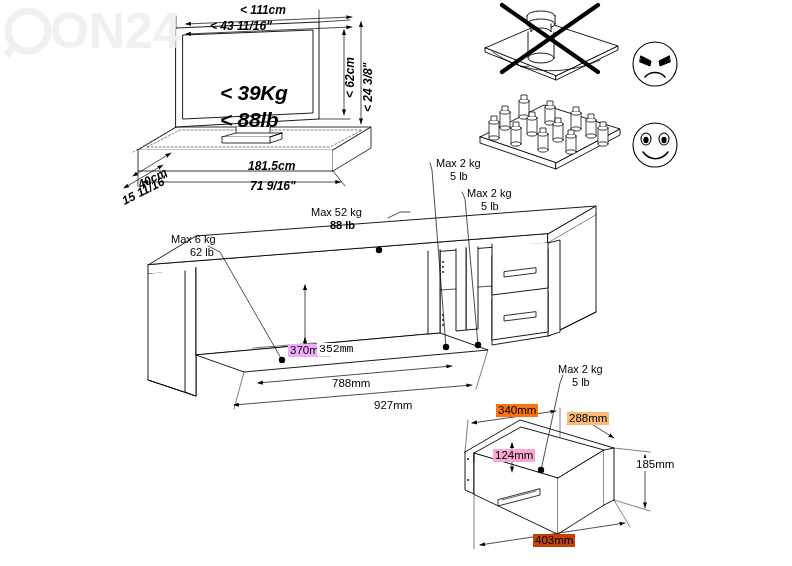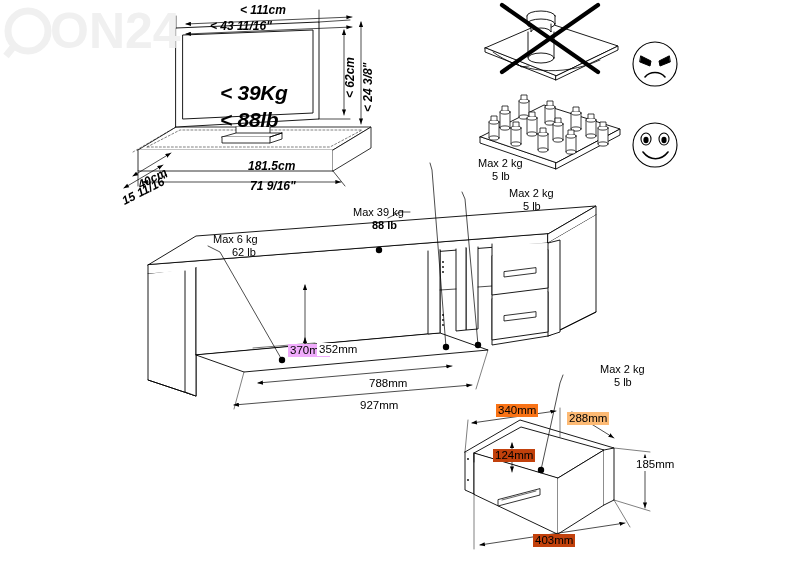--- a/index.html
+++ b/index.html
@@ -18,21 +18,21 @@
   #page svg{ position:absolute; left:0; top:0; }
   .lbl{
     position:absolute;
     font-family:"Liberation Sans", sans-serif;
     font-size:11px;
     line-height:12.5px;
     color:#000;
     white-space:pre;
     letter-spacing:0px;
   }
-  .lbl.c{ text-align:center;margin-left:42px; }
+  .lbl.c{ text-align:center; }
   .lbl.dim{ font-size:11.5px; }
   .lbl.tvbig{
     font-size:21px;
     font-style:italic;
     font-weight:bold;
     letter-spacing:-0.3px;
     margin-top:32px;
   }
   .lbl.tvdim{
     font-size:12px;
@@ -379,43 +379,43 @@
 
   <div class="lbl tvdim rot90" style="left:344px; top:98px;">&lt; 62cm</div>
   <div class="lbl tvdim rot90" style="left:362px; top:112px;">&lt; 24 3/8"</div>
 
   <div class="lbl tvdim" style="left:248px; top:160px;">181.5cm</div>
   <div class="lbl tvdim" style="left:250px; top:180px;">71 9/16"</div>
 
   <div class="lbl tvdim rotdepth" style="left:136px; top:180px;">40cm</div>
   <div class="lbl tvdim rotdepth" style="left:120px; top:196px;">15 11/16"</div>
 
-  <div class="lbl c" style="left:311px; top:206px;">Max 39 kg</div>
+  <div class="lbl c" style="left:311px; top:206px;">Max 52 kg</div>
   <div class="lbl c" style="left:330px; top:219px;font-weight:bold;">88 lb</div>
 
   <div class="lbl c" style="left:171px; top:233px;">Max 6 kg</div>
   <div class="lbl c" style="left:190px; top:246px;">62 lb</div>
 
   <div class="lbl c" style="left:436px; top:157px;">Max 2 kg</div>
   <div class="lbl c" style="left:450px; top:170px;">5 lb</div>
 
   <div class="lbl c" style="left:467px; top:187px;">Max 2 kg</div>
   <div class="lbl c" style="left:481px; top:200px;">5 lb</div>
 
   <div class="lbl dim" style="left:288px; top:312px; background:#f0abfc; padding:0 2px;margin-top:32px;">370mm</div>
-  <div class="lbl dim" style="left:317px; top:343px; background:#fff; padding:0 2px;">352mm</div>
-  <div class="lbl dim" style="left:330px; top:377px; background:#fff; padding:0 2px;margin-left:37px;">788mm</div>
-  <div class="lbl dim" style="left:358px; top:399px; background:#fff; padding:0 2px;">927mm</div>
+  <div class="lbl dim" style="left:317px; top:343px; background:#fff; padding:0 2px;font-family:Liberation Mono, monospace;">352mm</div>
+  <div class="lbl dim" style="left:330px; top:377px; background:#fff; padding:0 2px;">788mm</div>
+  <div class="lbl dim" style="left:372px; top:399px; background:#fff; padding:0 2px;">927mm</div>
 
   <div class="lbl c" style="left:558px; top:363px;">Max 2 kg</div>
   <div class="lbl c" style="left:572px; top:376px;">5 lb</div>
 
   <div class="lbl dim" style="left:496px; top:404px; background:#f97316; padding:0 2px;">340mm</div>
   <div class="lbl dim" style="left:567px; top:412px; background:#fdba74; padding:0 2px;">288mm</div>
-  <div class="lbl dim" style="left:493px; top:449px; background:#c2410c; padding:0 2px;">124mm</div>
+  <div class="lbl dim" style="left:493px; top:449px; background:#f9a8d4; padding:0 2px;">124mm</div>
   <div class="lbl dim" style="left:634px; top:458px; background:#fff; padding:0 2px;">185mm</div>
   <div class="lbl dim" style="left:533px; top:534px; background:#c2410c; padding:0 2px;">403mm</div>
 
   <svg id="watermark" viewBox="0 0 185 66">
     <g fill="none" stroke="#f0f0f0" stroke-width="7">
       <circle cx="28" cy="31" r="20"></circle>
       <line x1="14" y1="46" x2="6" y2="56"></line>
     </g>
     <text x="50" y="48" font-family="Liberation Sans, sans-serif" font-size="50" font-weight="bold" fill="#f0f0f0">ON24</text>
   </svg>

